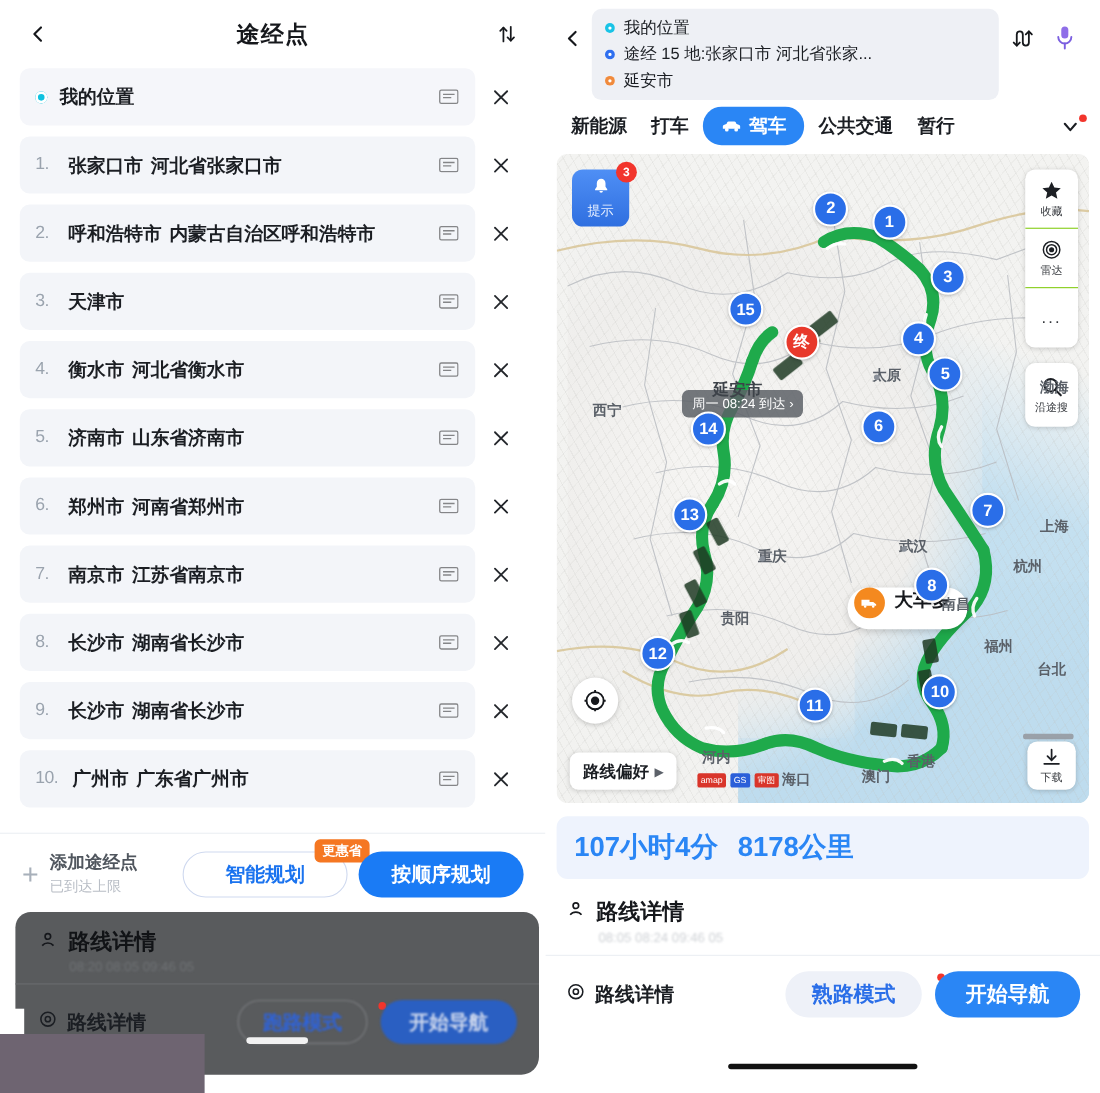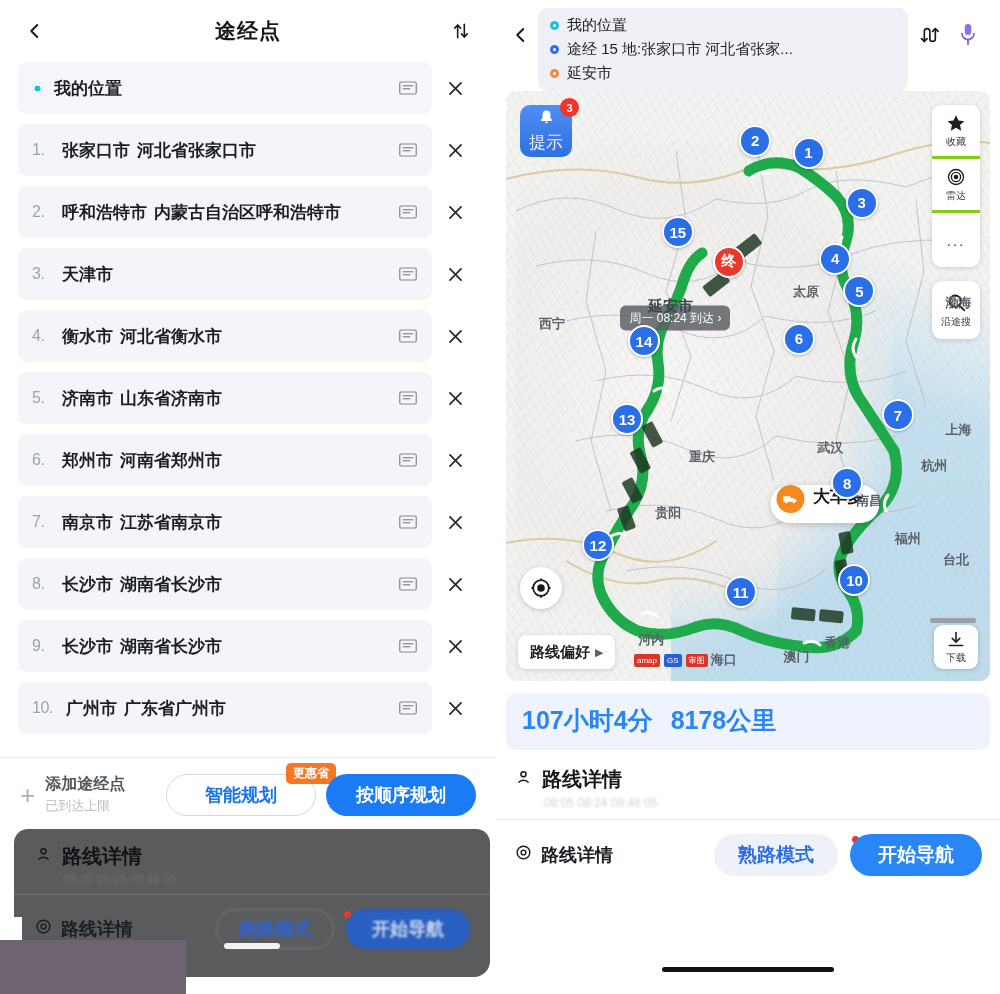--- a/index.html
+++ b/index.html
@@ -216,21 +216,21 @@
   }
   .city.big{ font-size:15px; color:#3d4249; }
   .city-dot{ position:absolute; width:5px;height:5px;border-radius:50%;background:#8a9099; transform:translate(-50%,-50%); }
 
   .tip-badge{
     position:absolute; left:14px; top:14px; width:52px;height:52px; border-radius:10px;
     background:linear-gradient(180deg,#4f8ff5,#2f6fe0); color:#e8f0ff;
     display:flex; flex-direction:column; align-items:center; justify-content:center; gap:2px;
   }
   .tip-badge svg{ width:19px;height:21px; fill:#fff; }
-  .tip-badge span{ font-size:17px; filter:blur(.4px); }
+  .tip-badge span{ font-size:12px; filter:blur(.4px); }
   .tip-count{
     position:absolute; top:-7px; right:-7px; min-width:19px;height:19px; border-radius:10px;
     background:#f2352c; color:#fff; font-size:11px; font-weight:700;
     display:flex;align-items:center;justify-content:center; padding:0 5px;
   }
   .eta-tip{
     position:absolute; background:rgba(92,96,102,.85); color:#fff; border-radius:6px;
     font-size:12px; padding:4px 9px; white-space:nowrap; filter:blur(.5px);
     transform:translate(-50%,-50%);
   }
@@ -245,21 +245,21 @@
   }
   .truck-pill .tp-ic svg{ width:16px;height:12px; fill:#fff;}
   .truck-pill span{ font-size:17px; font-weight:700; color:#16181c; }
 
   .map-ctrl{
     position:absolute; right:10px; top:14px; width:48px; background:#fff; border-radius:9px;
     box-shadow:0 1px 5px rgba(0,0,0,.16); overflow:hidden;
   }
   .mc-item{
     height:54px; display:flex; flex-direction:column; align-items:center; justify-content:center; gap:2px;
-    border-bottom:3px solid #84cc16;
+    border-bottom:1px solid #84cc16;
   }
   .mc-item:last-child{ border-bottom:none; }
   .mc-item svg{ width:20px;height:20px; }
   .mc-item span{ font-size:10px; color:#35383d; filter:blur(.6px); }
   .mc-dots{ letter-spacing:2px; color:#35383d; font-size:15px; line-height:1; }
   .map-search{
     position:absolute; right:10px; top:190px; width:48px; height:58px; background:#fff;
     border-radius:9px; box-shadow:0 1px 5px rgba(0,0,0,.16);
     display:flex; flex-direction:column; align-items:center; justify-content:center; gap:2px;
   }
@@ -663,20 +663,40 @@
       </div>
       <div class="r-mic">
         <svg viewBox="0 0 24 28" fill="none" stroke="#7b5fe0" stroke-width="1.9" stroke-linecap="round">
           <rect x="8.5" y="2" width="7" height="12" rx="3.5" fill="#8f6ee8" stroke="none"></rect>
           <path d="M5.5 12.5a6.5 6.5 0 0 0 13 0"></path>
             <line x1="12" y1="19" x2="12" y2="24"></line>
         </svg>
       </div>
     </div>
 
+    <div class="tabs">
+      <div class="tab">新能源</div>
+      <div class="tab">打车</div>
+      <div class="tab active">
+        <svg viewBox="0 0 28 18">
+            <path d="M3 12h22v-3.2c0-.8-.5-1.5-1.2-1.8l-3.1-1.3c-.4-.2-.6-.5-.8-.9l-.5-1.2c-.3-.7-1-1.1-1.7-1.1h-7.4c-.7 0-1.4.4-1.7 1.1l-.5 1.2c-.2.4-.4.7-.8.9l-3.1 1.3c-.7.3-1.2 1-1.2 1.8z"></path>
+            <circle cx="8" cy="13" r="2.4"></circle>
+            <circle cx="20" cy="13" r="2.4"></circle>
+          </svg>
+        <span>驾车</span>
+      </div>
+      <div class="tab">公共交通</div>
+      <div class="tab">暂行</div>
+      <div class="tab-chev">
+        <svg viewBox="0 0 24 24" fill="none" stroke="currentColor" stroke-width="2.3" stroke-linecap="round" stroke-linejoin="round">
+            <polyline points="6 9 12 16 18 9"></polyline>
+          </svg>
+        <span class="red-dot"></span>
+      </div>
+    </div>
 
     <div class="map">
       <div class="sea"></div>
       <div class="sea2"></div>
       <div class="landmass"></div>
       <div class="terrain"></div>
 
       <svg class="border-lines" viewBox="0 0 484 590" preserveAspectRatio="none">
         <g fill="none" stroke="#b9bcc1" stroke-width="1" opacity=".85">
           <path d="M10 120 Q60 95 110 118 T210 108 Q265 120 300 100 T400 96 L470 70"></path>

